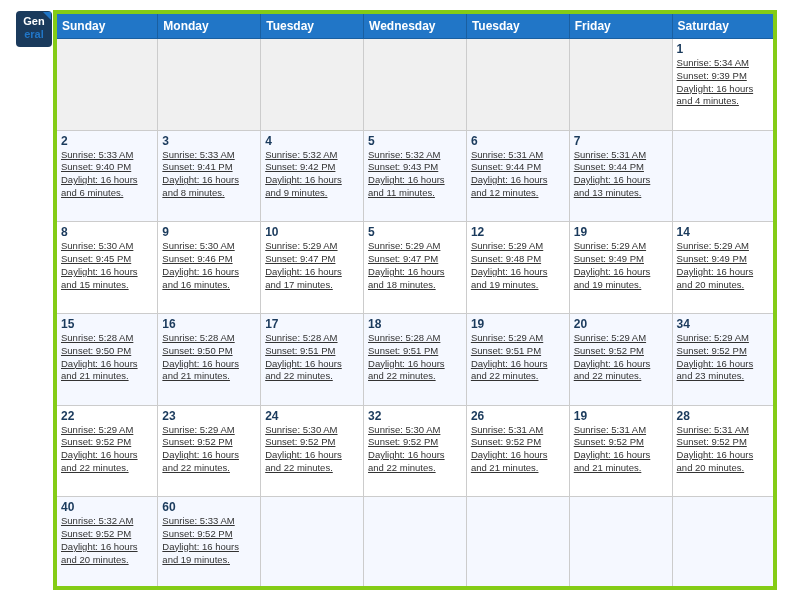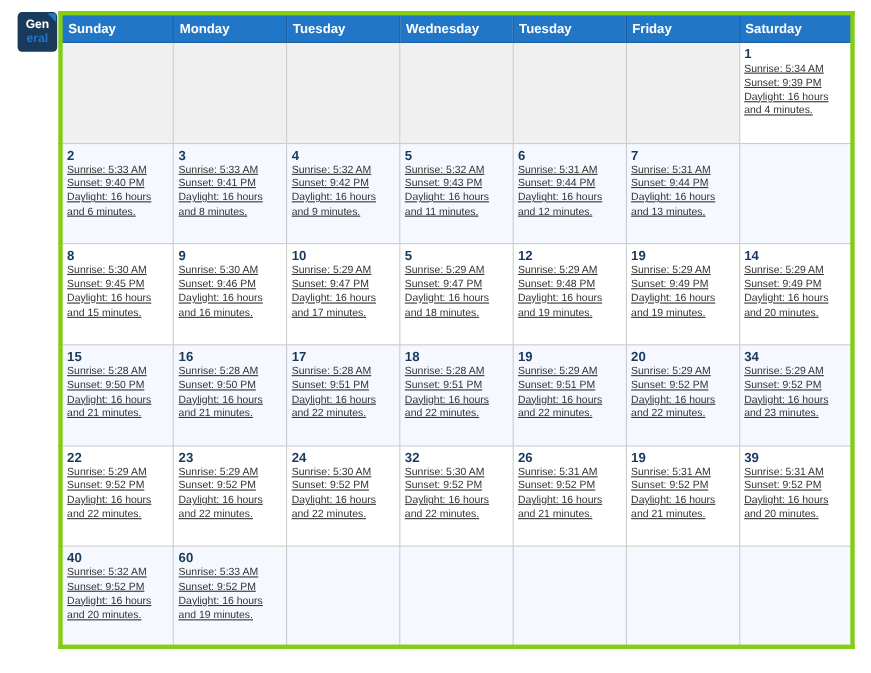--- a/index.html
+++ b/index.html
@@ -319,21 +319,21 @@
 and 21 minutes.</div>
           </td>
           <td>
             <span class="day-num">19</span>
             <div class="day-info" style="white-space: pre-line;">Sunrise: 5:31 AM
 Sunset: 9:52 PM
 Daylight: 16 hours
 and 21 minutes.</div>
           </td>
           <td>
-            <span class="day-num">39</span>
+            <span class="day-num">28</span>
             <div class="day-info" style="white-space: pre-line;">Sunrise: 5:31 AM
 Sunset: 9:52 PM
 Daylight: 16 hours
 and 20 minutes.</div>
           </td>
         </tr>
         <tr class="last-row">
           <td>
             <span class="day-num">40</span>
             <div class="day-info" style="white-space: pre-line;">Sunrise: 5:32 AM

